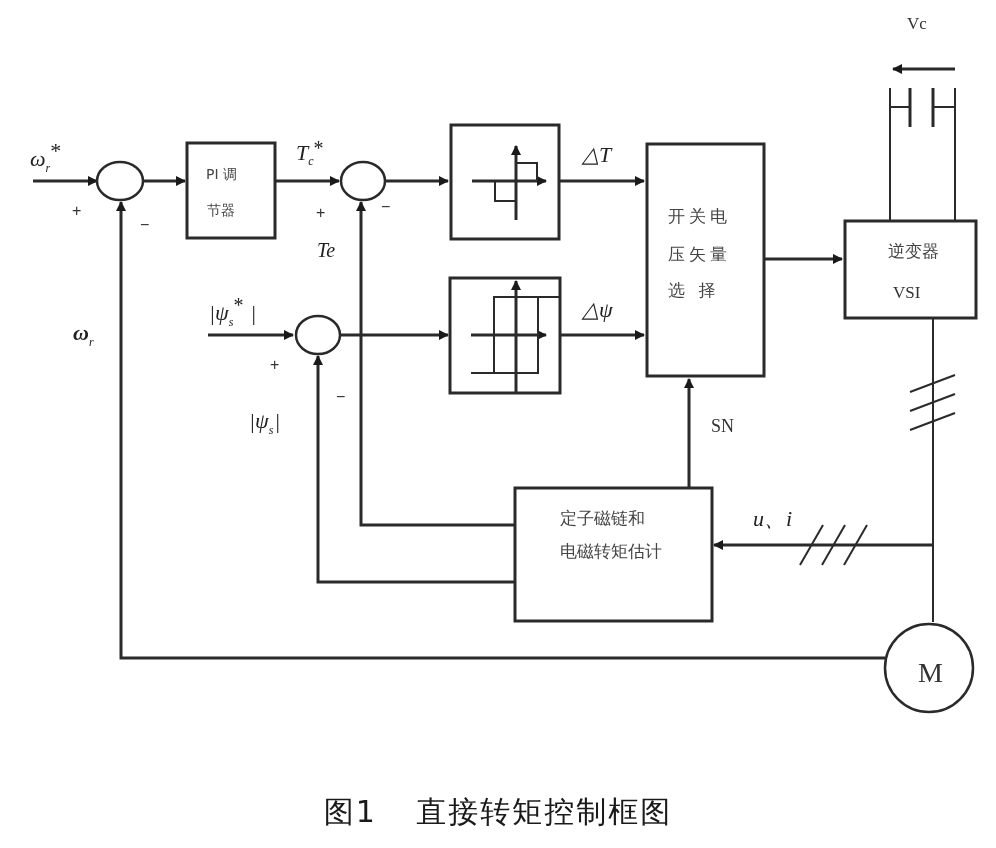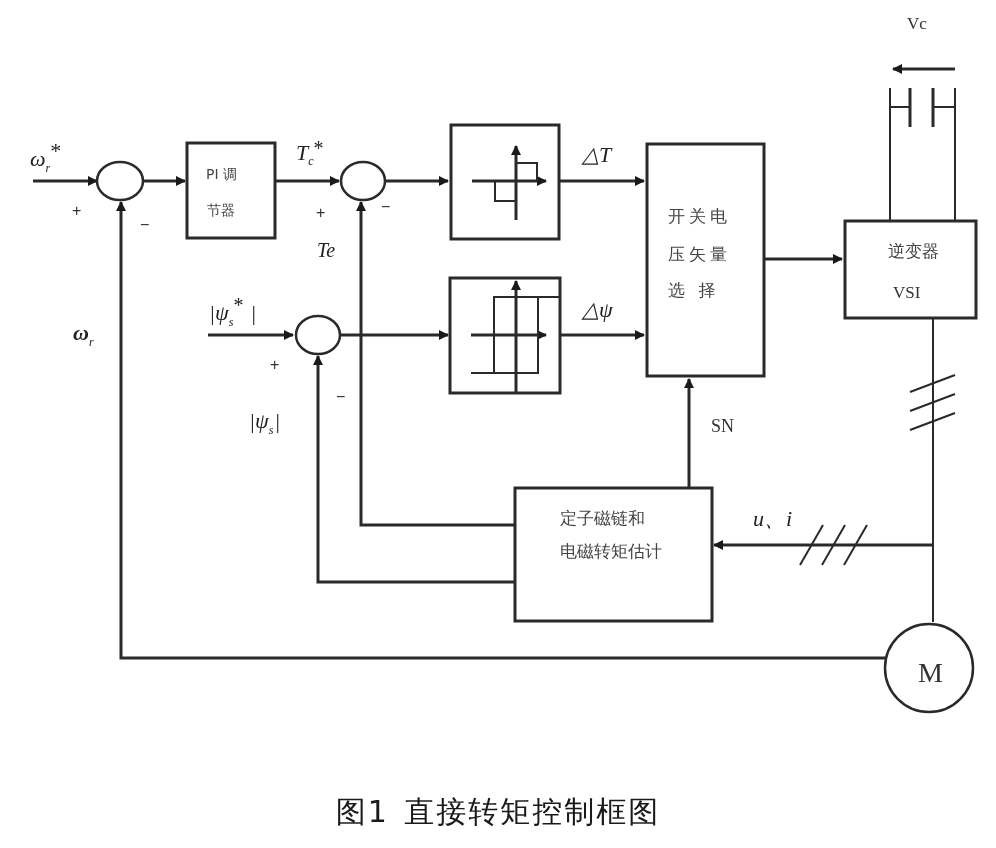--- a/index.html
+++ b/index.html
@@ -9,21 +9,21 @@
   .thin { stroke: #2a2a2a; stroke-width: 2; fill: none; }
   .box { stroke: #2a2a2a; stroke-width: 3; fill: #ffffff; }
   .circ { stroke: #2a2a2a; stroke-width: 2.5; fill: #ffffff; }
   .arrowhead { fill: #1a1a1a; }
   .lbl-i { font-family: "Liberation Serif", serif; font-style: italic; fill: #222; }
   .lbl { font-family: "Liberation Serif", serif; fill: #333; }
   .cjk { font-family: "DejaVu Sans", sans-serif; fill: #444; }
   .sign { font-family: "Liberation Sans", sans-serif; fill: #333; }
   #caption { position: absolute; left: 0; width: 996px; top: 792px; text-align: center;
     font-family: "DejaVu Sans", sans-serif; font-size: 30px; color: #1a1a1a; letter-spacing: 2px; }
-  #caption span { margin: 0 2px; }
+  #caption span { margin: 0 14px; }
 </style>
 </head>
 <body>
 
 <svg id="diagram" width="996" height="848" viewBox="0 0 996 848" xmlns="http://www.w3.org/2000/svg">
   <defs>
     <marker id="ah" markerWidth="10" markerHeight="10" refX="9" refY="5" orient="auto" markerUnits="userSpaceOnUse">
       <path d="M0,0 L10,5 L0,10 z" class="arrowhead"></path>
     </marker>
   </defs>

